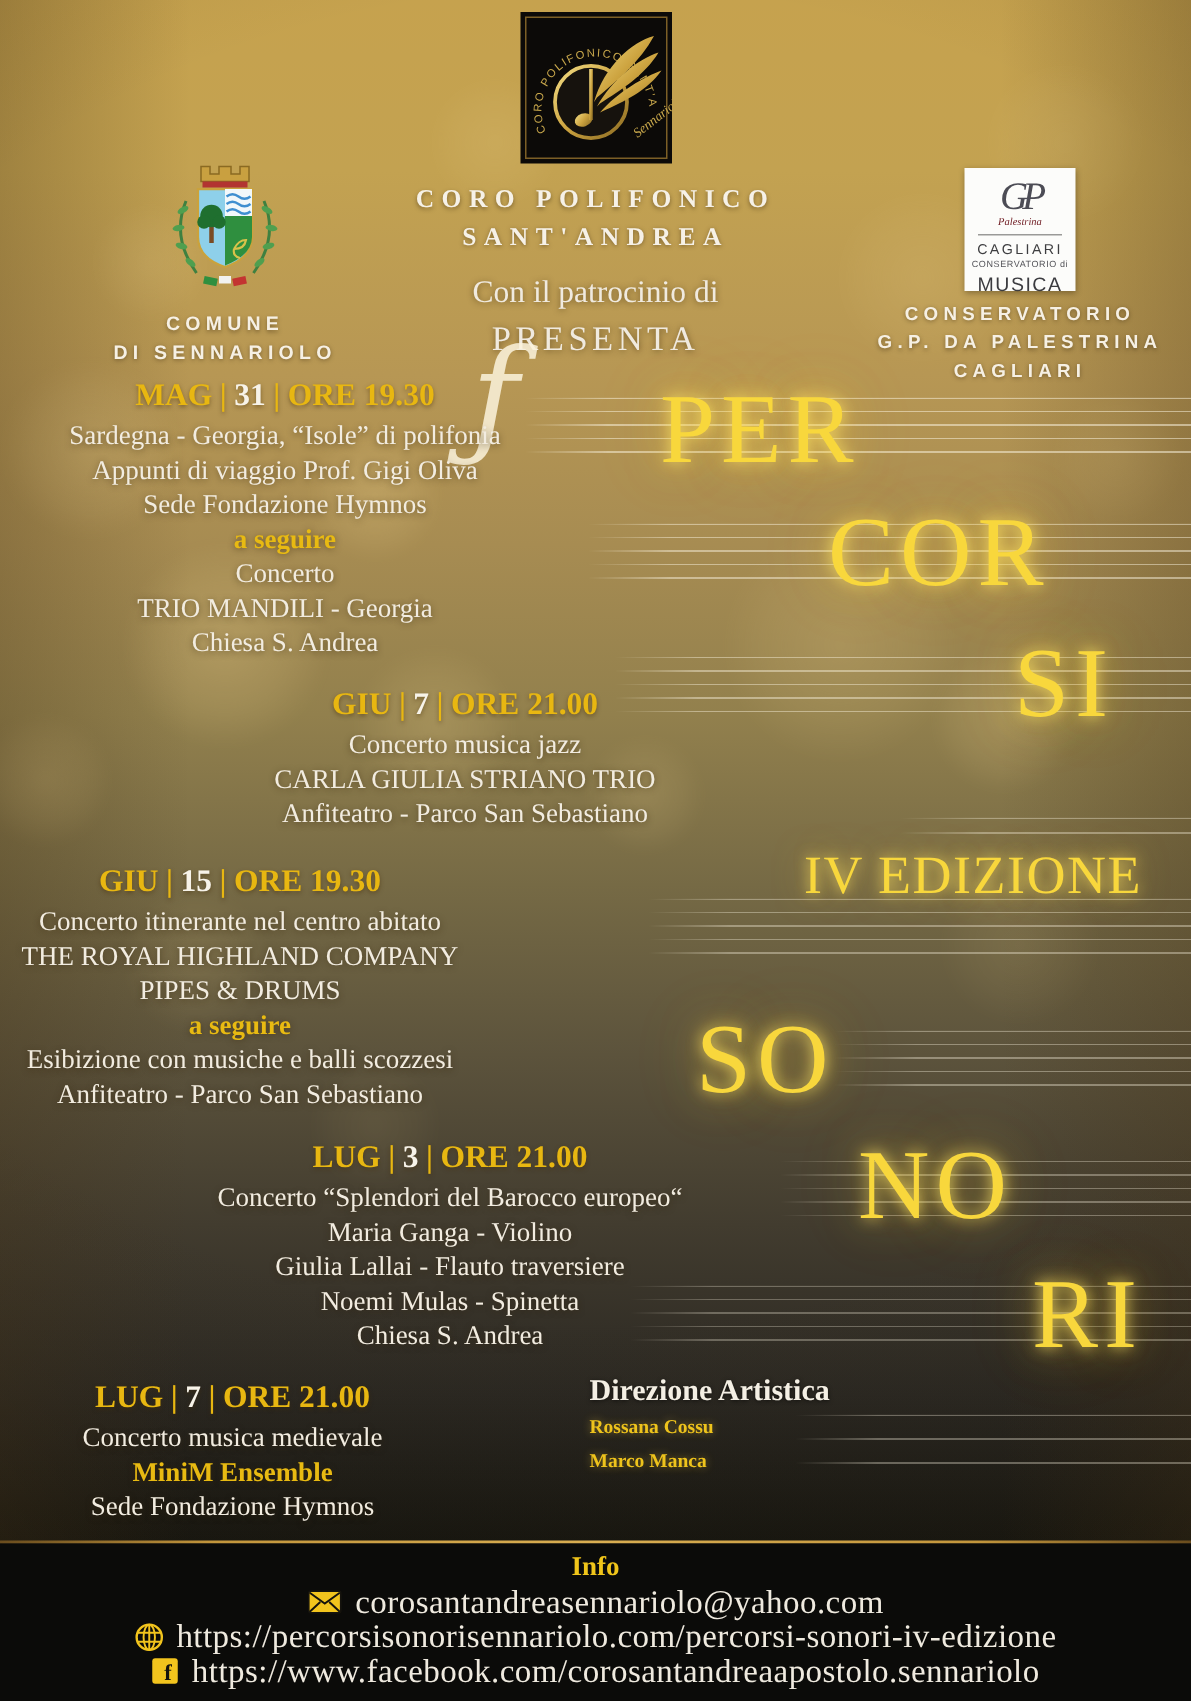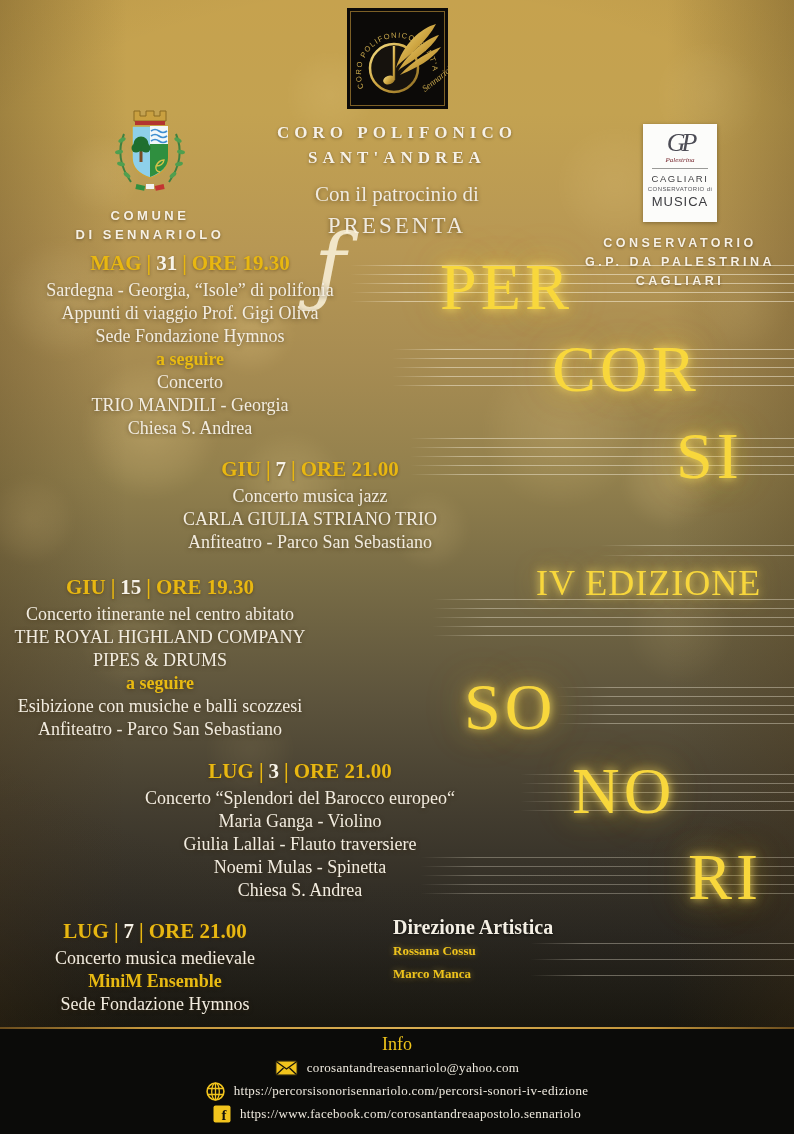--- a/index.html
+++ b/index.html
@@ -22,21 +22,21 @@
   .org-label{margin-top:8px;font-family:"Liberation Sans",sans-serif;font-weight:700;
     font-size:13px;letter-spacing:3.5px;line-height:19px;color:#f6f0e4;text-shadow:0 1px 3px rgba(70,50,20,.55);}
   .coro-logo{position:absolute;left:347px;top:8px;width:101px;height:101px;background:#0c0a08;}
   .coro-logo .inner{position:absolute;inset:3px;border:1px solid #7c5f26;}
   .coro-text{position:absolute;left:250px;top:120px;width:294px;text-align:center;color:#f6f1e7;}
   .coro-name{font-family:Liberation Serif, serif;font-weight:600;font-size:17px;
     letter-spacing:5px;line-height:25px;text-shadow:0 1px 3px rgba(70,50,20,.55);}
   .patrocinio{margin-top:12px;font-size:21px;color:#f0eadf;text-shadow:0 1px 4px rgba(60,40,10,.6);}
   .presenta{margin-top:6px;font-size:23px;letter-spacing:3px;color:#f0eadf;text-shadow:0 1px 4px rgba(60,40,10,.6);}
   .conservatorio{position:absolute;left:580px;top:112px;width:200px;text-align:center;}
-  .cons-box{width:74px;height:98px;margin:12px auto;background:#fcfcfa;box-shadow:0 1px 4px rgba(40,30,10,.4);
+  .cons-box{width:74px;height:82px;margin:0 auto;background:#fcfcfa;box-shadow:0 1px 4px rgba(40,30,10,.4);
     font-family:"Liberation Serif",serif;position:relative;}
   .cons-gp{position:absolute;top:4px;left:0;width:100%;font-style:italic;font-size:26px;color:#4c4c55;letter-spacing:-4px;}
   .cons-script{position:absolute;top:32px;left:0;width:100%;font-style:italic;font-size:7px;color:#74232a;}
   .cons-div{position:absolute;top:44px;left:9px;width:56px;border-top:1px solid #9a9a98;}
   .cons-city{position:absolute;top:49px;left:0;width:100%;font-family:"Liberation Sans",sans-serif;
     font-size:9.5px;letter-spacing:1.6px;color:#3e3e40;}
   .cons-sub{position:absolute;top:62px;left:0;width:100%;font-family:"Liberation Sans",sans-serif;
     font-size:6px;letter-spacing:.4px;color:#55555a;}
   .cons-musica{position:absolute;top:70px;left:0;width:100%;font-family:"Liberation Sans",sans-serif;
     font-size:13px;letter-spacing:1px;color:#3c3c40;}
@@ -65,23 +65,23 @@
   .edition{position:absolute;font-size:36px;line-height:1;letter-spacing:1px;color:#f8d73c;
     text-shadow:0 0 9px rgba(255,228,100,.9), 0 0 22px rgba(255,212,60,.5);}
   
   .direction{position:absolute;left:393px;top:916px;width:240px;text-align:left;}
   .dir-label{font-weight:700;font-size:20px;color:#f4efe4;text-shadow:0 1px 3px rgba(0,0,0,.6);}
   .dir-name{font-size:13px;line-height:23px;color:#eec31c;text-shadow:0 0 6px rgba(240,200,60,.45);font-weight:bold;}
   
   .footer-divider{position:absolute;left:0;top:1027px;width:794px;height:2px;
     background:linear-gradient(90deg,#6b4d1e,#c3963c 18%,#d9ae52 50%,#c3963c 82%,#6b4d1e);}
   .footer{position:absolute;left:0;top:1029px;width:794px;height:105px;background:#0b0b09;}
-  .info-title{margin-top:5px;text-align:center;font-weight:400;font-size:18px;color:#f0c51a;}
+  .info-title{margin-top:5px;text-align:center;font-weight:700;font-size:18px;color:#f0c51a;}
   .frow{display:flex;justify-content:center;align-items:center;gap:9px;margin-top:3px;height:20px;}
-  .frow .ftext{font-size:13px;color:#efeadf;letter-spacing:.3px;}
+  .frow .ftext{font-size:22px;color:#efeadf;letter-spacing:.3px;}
   .ficon{flex:0 0 auto;display:block;}
 </style>
 </head>
 <body>
 
 <div class="poster">
 
   <div class="bokeh" style="left:0px;top:240px;width:120px;height:120px;opacity:.55"></div>
   <div class="bokeh" style="left:80px;top:360px;width:140px;height:140px;opacity:.5"></div>
   <div class="bokeh" style="left:205px;top:285px;width:90px;height:90px;opacity:.45"></div>

